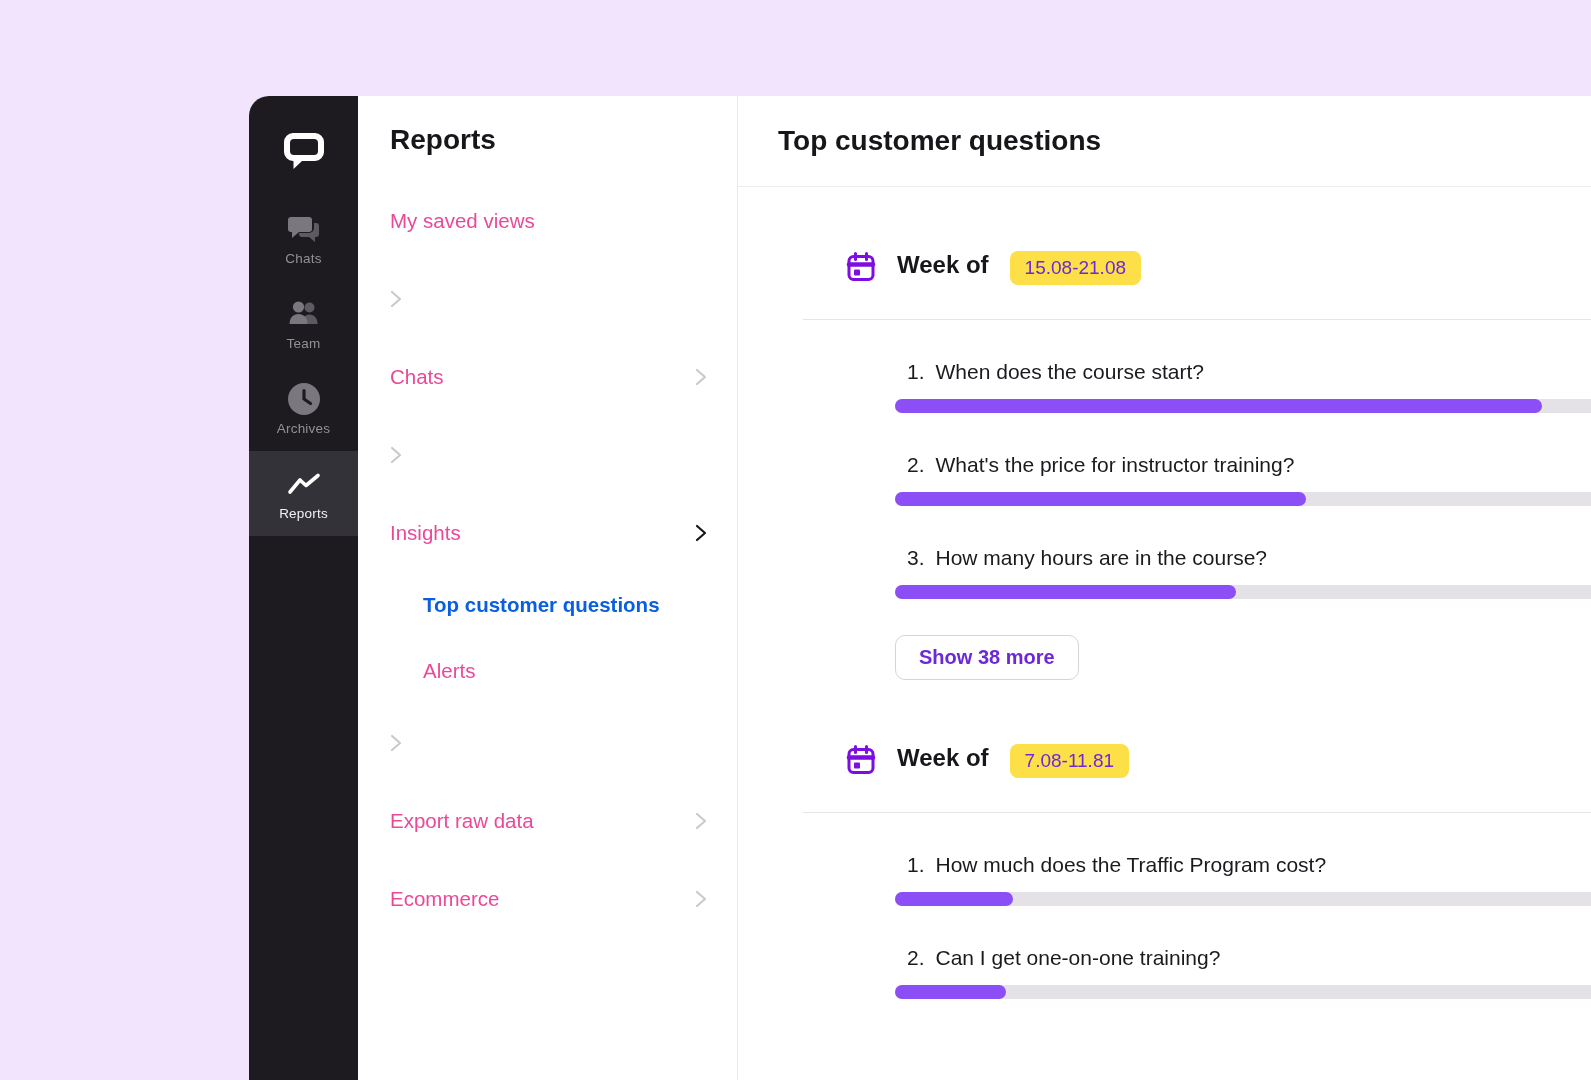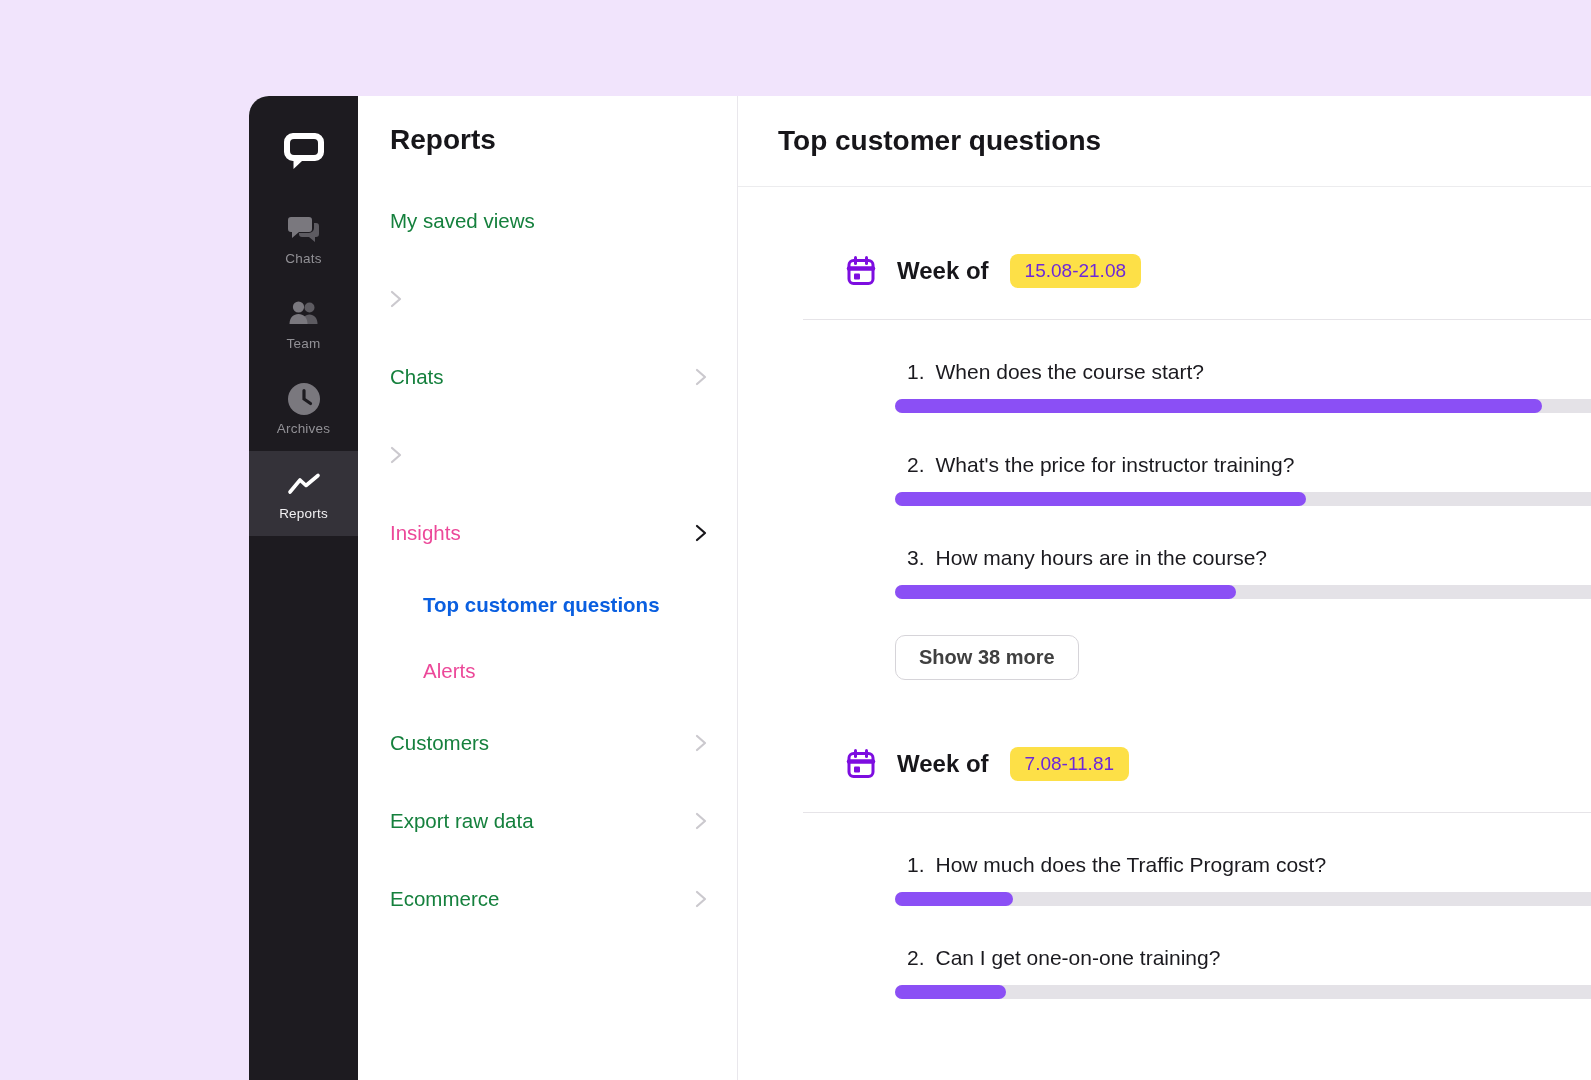--- a/index.html
+++ b/index.html
@@ -44,21 +44,21 @@
     padding:28px 0 0 32px;
   }
   .sidebar-title { font-size:28px; font-weight:700; color:#17161a; }
   .menu { margin-top:26px; }
   .menu-item {
     height:78px; display:flex; align-items:center;
     padding-right:30px; cursor:pointer;
     font-size:20.5px; color:#ec4899;
   }
   .menu-item.sub { height:66px; padding-left:33px; }
-  .menu-item.muted { color:#15803d; }
+  .menu-item.muted { color:#ec4899; }
   .menu-item.selected { color:#0a5fe0; font-weight:700; }
   .menu-item .label { flex:1; }
   .menu-item .chev { width:12px; height:20px; color:#17161a; }
   .menu-item.muted .chev { color:#cbc9ce; }
 
   
   .main {
     flex:1; background:#fff;
     border-left:1px solid #e9e7ec;
     display:flex; flex-direction:column;
@@ -68,21 +68,21 @@
     border-bottom:1px solid #ececee;
     display:flex; align-items:center;
     padding-left:40px;
   }
   .main-title { font-size:28px; font-weight:700; }
   .main-body { flex:1; overflow:hidden; }
 
   .week { }
   .week-head {
     margin:64px 0 0 108px;
-    display:flex; align-items:center; gap:21px;
+    display:flex; align-items:flex-start; gap:21px;
     height:40px;
   }
   .week-label { font-size:24px; font-weight:700; }
   .week-badge {
     background:#fde047; color:#6d28d9;
     font-size:19px; padding:6px 15px; border-radius:8px;
   }
   .week-divider {
     margin:28px 0 0 65px;
     border-bottom:1.5px solid #e6e4e8;
@@ -96,21 +96,21 @@
   }
   .q-fill { height:14px; background:#8b4ff5; border-radius:7px; }
 
   .show-more {
     margin:36px 0 0 157px;
     display:inline-block;
     background:#fff;
     border:1.5px solid #d6d4d9;
     border-radius:10px;
     padding:10px 23px;
-    font-size:20px; font-weight:700; color:#404040;
+    font-size:20px; font-weight:700; color:#6d28d9;
     font-family:"Liberation Sans", sans-serif;
     cursor:pointer;
   }
 </style>
 </head>
 <body>
 
 <div class="app">
 
   <div class="nav-rail">
@@ -211,21 +211,20 @@
 
       <div class="menu-item sub selected">
         <span class="label">Top customer questions</span>
       </div>
 
       <div class="menu-item sub">
         <span class="label">Alerts</span>
       </div>
 
       <div class="menu-item muted">
-        <span class="label">Customers</span>
         <span class="chev">
           <svg width="12" height="20" viewBox="0 0 12 20">
               <polyline points="2,3 10,10 2,17" fill="none" stroke="currentColor" stroke-width="2.2" stroke-linecap="round" stroke-linejoin="round"></polyline>
             </svg>
         </span>
       </div>
 
       <div class="menu-item muted">
         <span class="label">Export raw data</span>
         <span class="chev">

